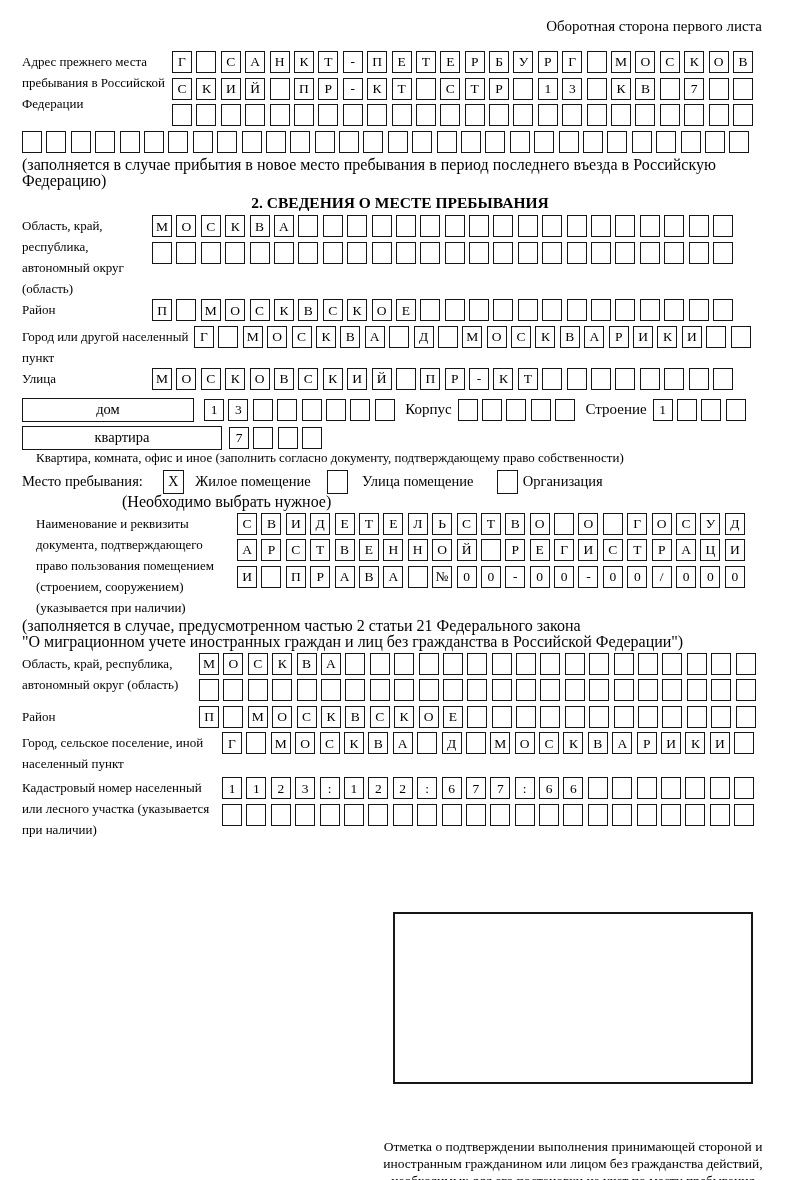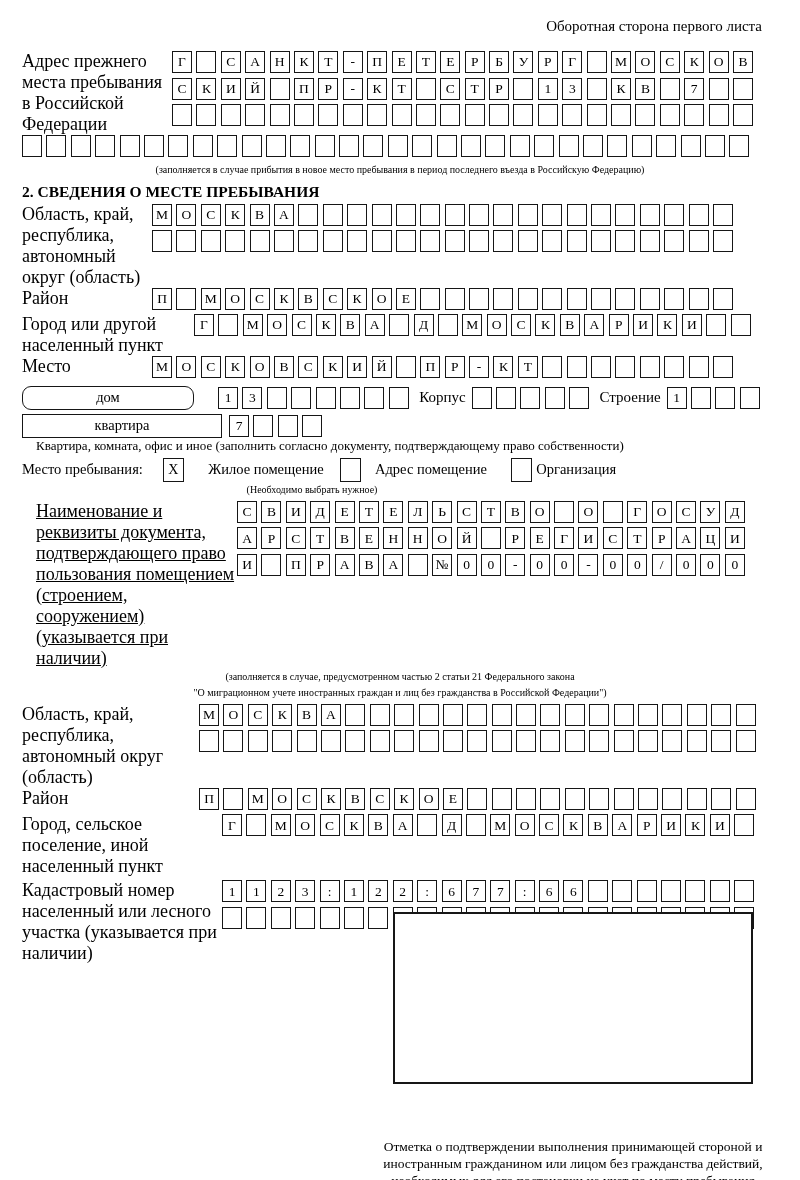--- a/index.html
+++ b/index.html
@@ -8,50 +8,50 @@
     position:relative;
     width:800px; height:1180px;
     background:#ffffff; color:#000;
     font-family:"Liberation Serif","DejaVu Serif",serif;
     padding:8px 22px 0 22px;
     overflow:hidden;
   }
   .hdr { text-align:right; font-size:15px; padding-right:16px; margin-top:10px; margin-bottom:16px; }
   .frow { display:flex; align-items:flex-start; }
   .vcenter { align-items:center; }
-  .lbl { font-size:18px; line-height:21px; flex:0 0 auto; }
+  .lbl { font-size:13px; line-height:21px; flex:0 0 auto; }
   .w130{width:130px} .w150{width:150px} .w172{width:172px} .w177{width:177px} .w200{width:200px}
   .gridcol { display:flex; flex-direction:column; }
   .grow { display:flex; margin-bottom:4.6px; }
   .cell {
     flex:0 0 auto; width:20px; height:22px;
     border:1.5px solid #161616; margin-right:4.4px;
     display:flex; align-items:center; justify-content:center;
     font-size:13.5px; line-height:1;
   }
   .cb { width:21px; height:24px; font-size:14px; }
-  .note { font-size:10px; text-align:center; line-height:16px; }
+  .note { font-size:16px; line-height:16px; }
   .leftcap { font-size:13px; line-height:16px; padding-left:14px; }
-  .sect-title { font-weight:bold; font-size:15.5px; line-height:19px; }
+  .sect-title { font-weight:bold; font-size:15.5px; text-align:center; line-height:19px; }
   .boxlabel {
     flex:0 0 auto; border:1.5px solid #161616; height:24px;
     display:flex; align-items:center; justify-content:center; font-size:14.5px;
   }
   .inline-lbl { font-size:15px; margin:0 6px; flex:0 0 auto; }
   .mt2{margin-top:2px}.mt3{margin-top:3px}.mt4{margin-top:4px}.mb3{margin-bottom:3px}
   .opt-lbl { font-size:14.5px; }
   .stamp-box {
     position:absolute; left:393px; top:912px;
     width:360px; height:172px; border:2px solid #161616; background:#fff;
   }
   .stamp-cap {
     position:absolute; left:368px; top:1138px; width:410px;
     font-size:13.5px; line-height:17px; text-align:center;
   }
-  .doc-lbl { padding-left:14px; width:215px;text-decoration:underline; }
+  .doc-lbl { padding-left:14px; width:215px; }
 </style>
 </head>
 <body>
 
 <div class="page">
 
   <div class="hdr">Оборотная сторона первого листа</div>
 
   <div class="frow">
     <div class="lbl w150">Адрес прежнего места пребывания в Российской Федерации</div>
@@ -283,21 +283,21 @@
         <span class="cell">Р</span>
         <span class="cell">И</span>
         <span class="cell">К</span>
         <span class="cell">И</span>
         <span class="cell"></span>
         <span class="cell"></span>
       </div>
   </div>
 
   <div class="frow">
-    <div class="lbl w130">Место</div>
+    <div class="lbl w130">Улица</div>
     <div class="grow">
         <span class="cell">М</span>
         <span class="cell">О</span>
         <span class="cell">С</span>
         <span class="cell">К</span>
         <span class="cell">О</span>
         <span class="cell">В</span>
         <span class="cell">С</span>
         <span class="cell">К</span>
         <span class="cell">И</span>
@@ -313,21 +313,21 @@
         <span class="cell"></span>
         <span class="cell"></span>
         <span class="cell"></span>
         <span class="cell"></span>
         <span class="cell"></span>
         <span class="cell"></span>
       </div>
   </div>
 
   <div class="frow vcenter mt3">
-    <div class="boxlabel" style="width:172px; margin-right:24px;border-radius:9px;">дом</div>
+    <div class="boxlabel" style="width:172px; margin-right:10px;">дом</div>
     <div class="grow" style="margin-bottom:0;">
         <span class="cell">1</span>
         <span class="cell">3</span>
         <span class="cell"></span>
         <span class="cell"></span>
         <span class="cell"></span>
         <span class="cell"></span>
         <span class="cell"></span>
         <span class="cell"></span>
       </div>
@@ -355,23 +355,23 @@
         <span class="cell"></span>
         <span class="cell"></span>
         <span class="cell"></span>
       </div>
   </div>
   <div class="leftcap">Квартира, комната, офис и иное (заполнить согласно документу, подтверждающему право собственности)</div>
 
   <div class="frow vcenter mt4">
     <span class="opt-lbl" style="margin-right:20px;">Место пребывания:</span>
     <span class="cell cb">X</span>
-    <span class="opt-lbl" style="margin-left:20px; margin-right:16px;">Жилое помещение</span>
+    <span class="opt-lbl" style="margin-left:7px; margin-right:16px;">Жилое помещение</span>
     <span class="cell cb"></span>
-    <span class="opt-lbl" style="margin-left:10px; margin-right:24px;">Адрес помещение</span>
+    <span class="opt-lbl" style="margin-left:10px; margin-right:24px;">Улица помещение</span>
     <span class="cell cb"></span>
     <span class="opt-lbl" style="">Организация</span>
   </div>
   <div class="note" style="margin-left:100px; width:380px;">(Необходимо выбрать нужное)</div>
 
   <div class="frow mt3">
     <div class="lbl doc-lbl">Наименование и реквизиты документа, подтверждающего право пользования помещением (строением, сооружением) (указывается при наличии)</div>
     <div class="gridcol">
       <div class="grow">
           <span class="cell">С</span>

